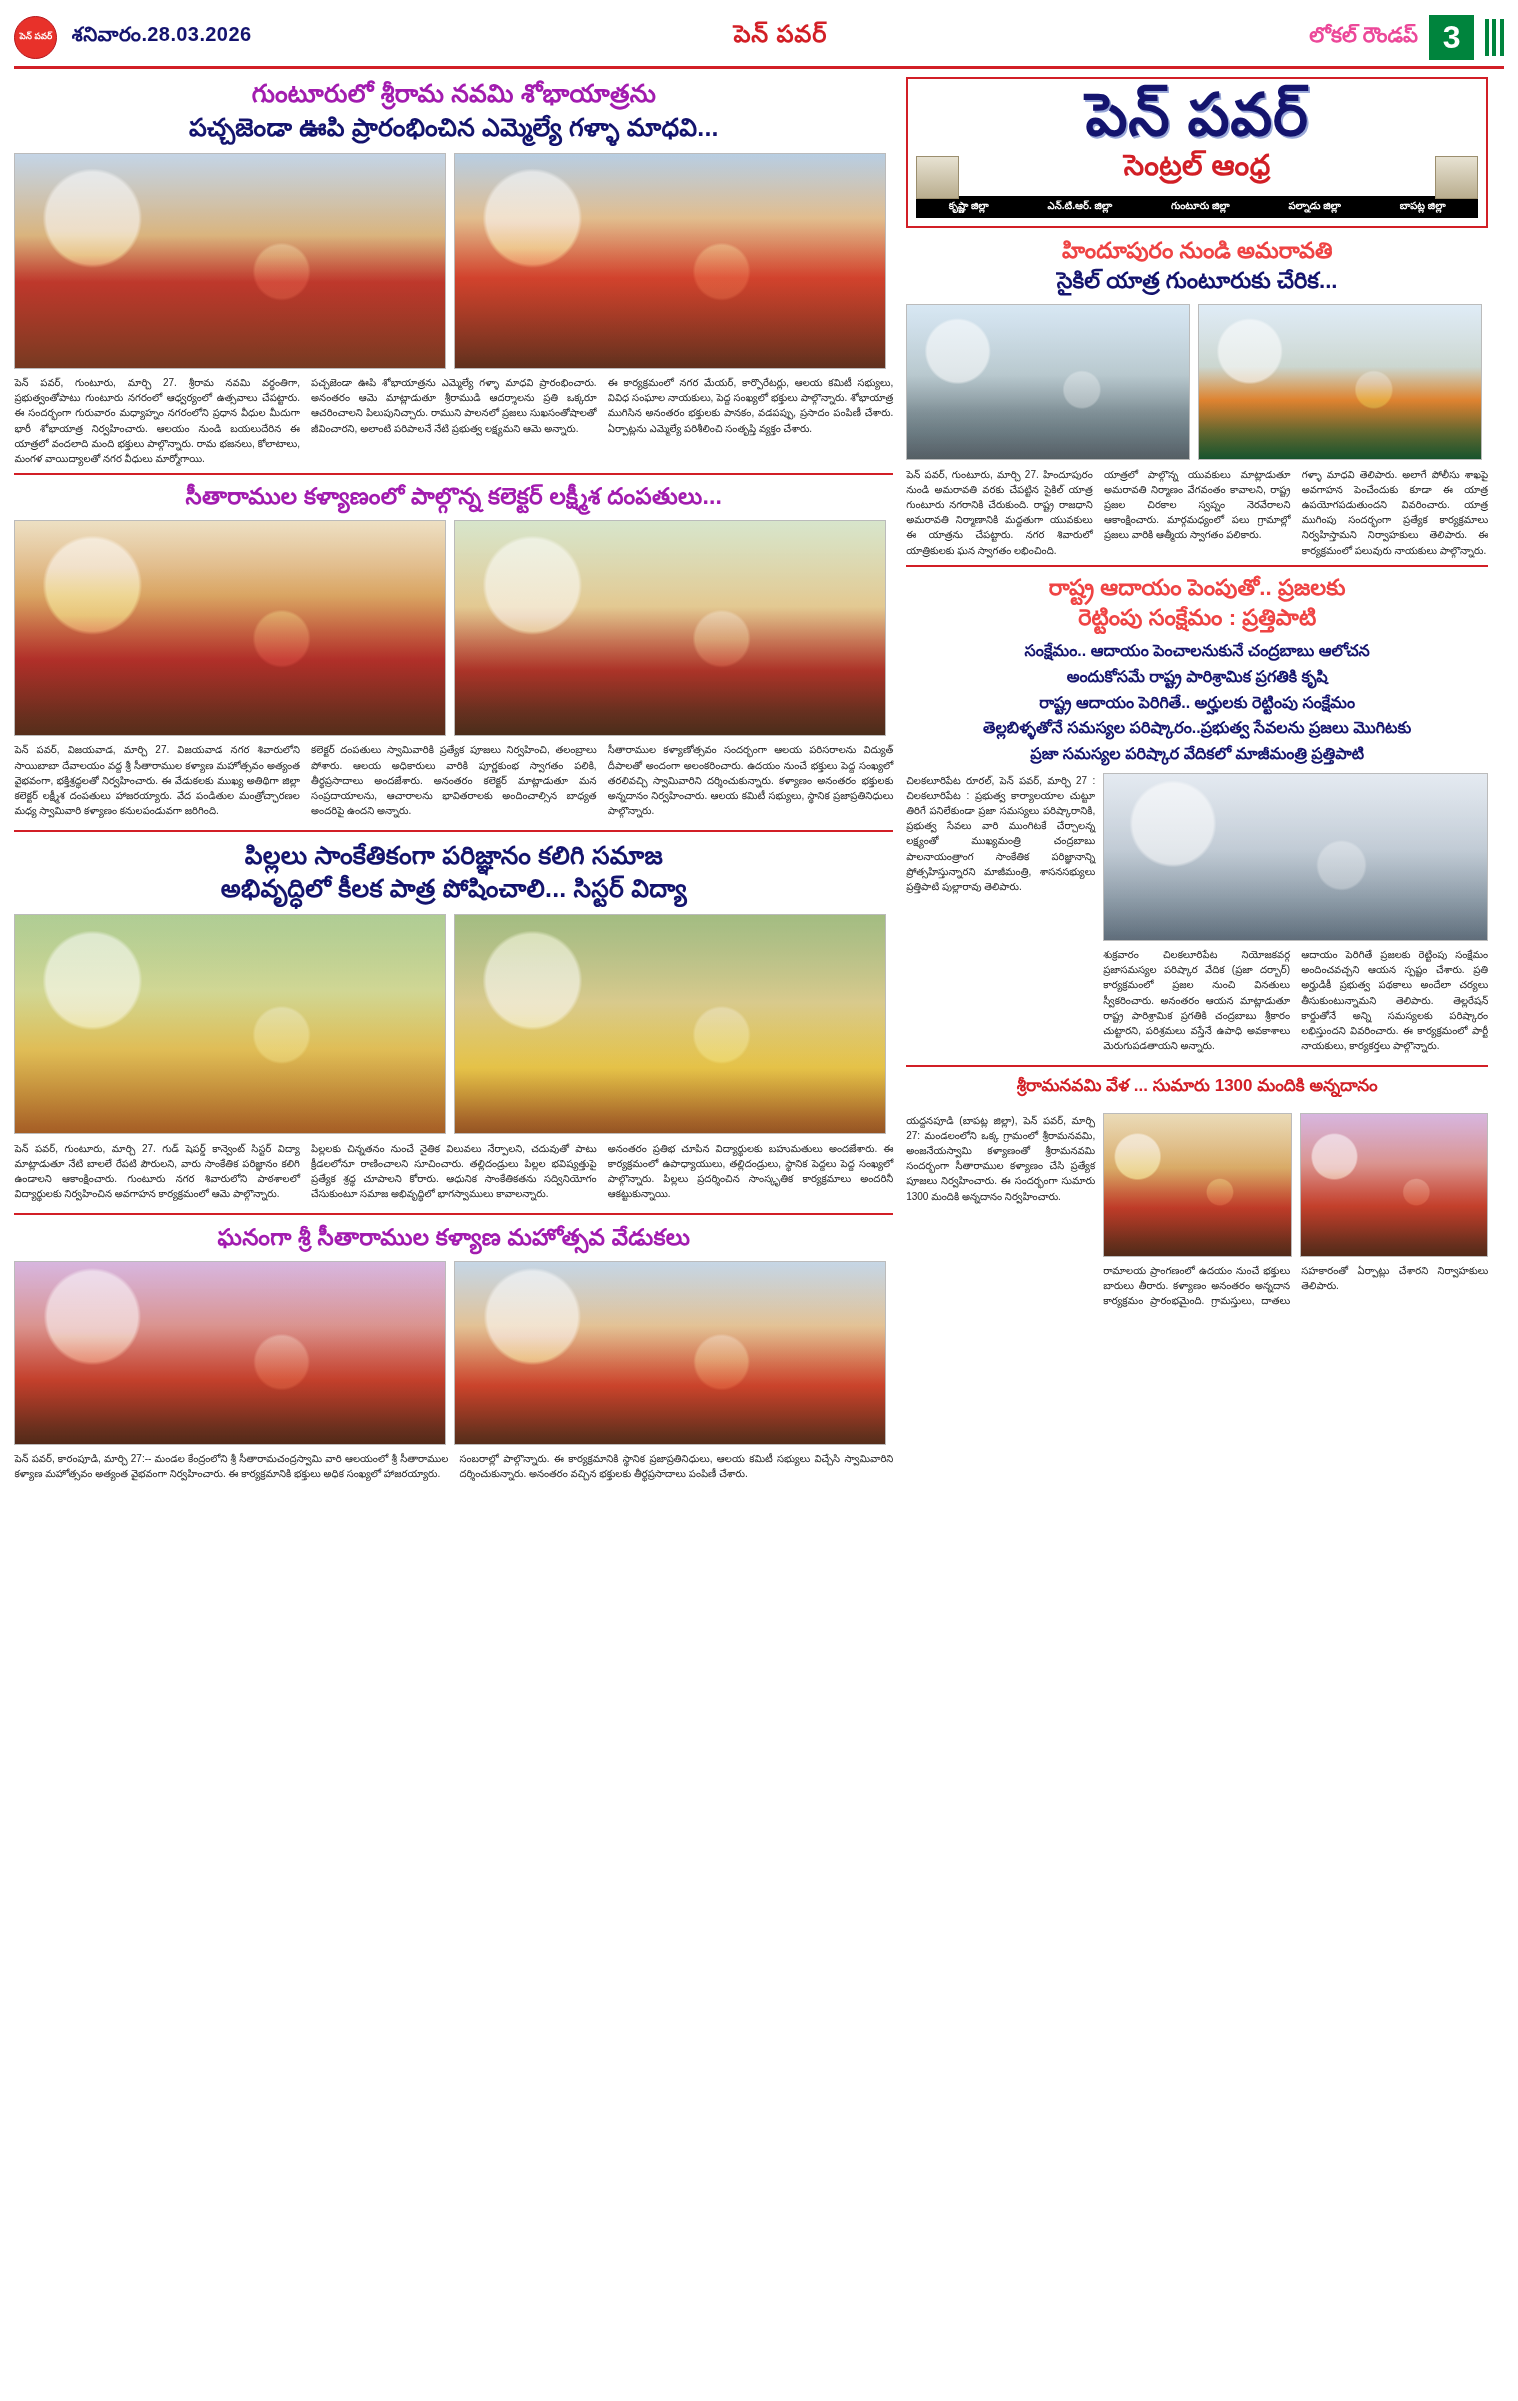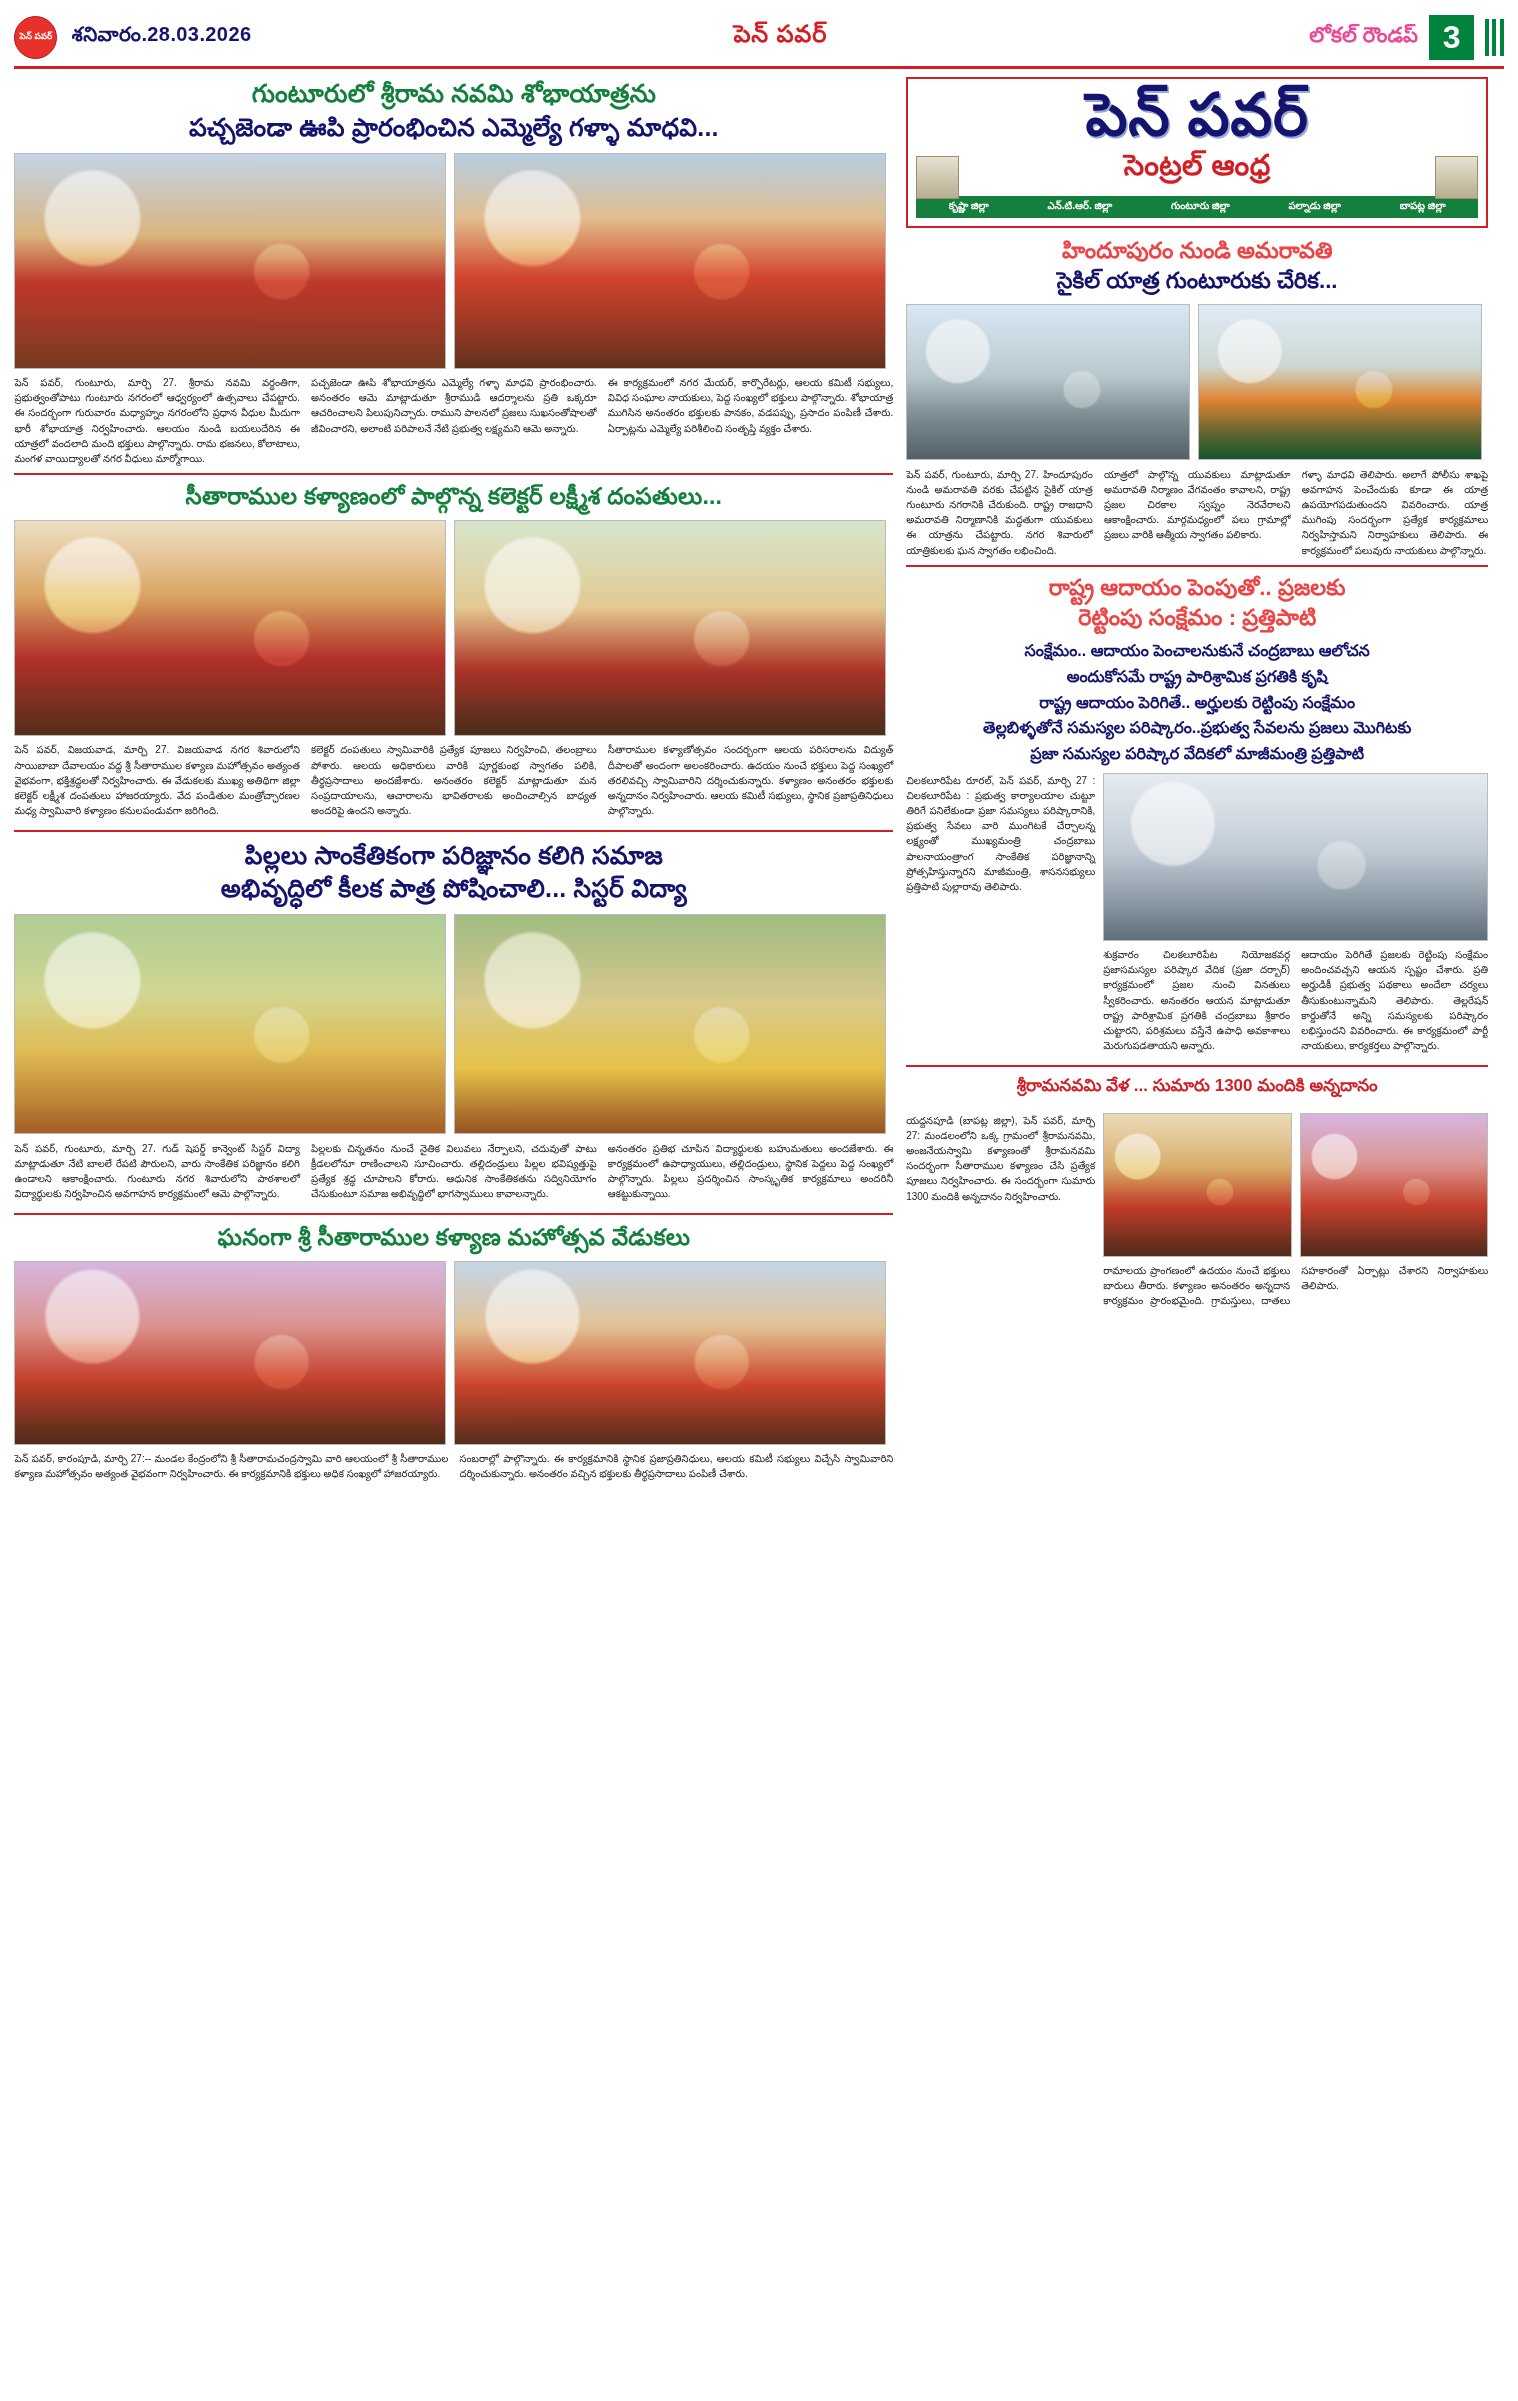--- a/index.html
+++ b/index.html
@@ -41,21 +41,21 @@
   .mh-bars { display:flex; gap:3.2px; }
   .mh-bars i { display:block; width:4px; height:37px; background:#00843d; }
 
   
   .content { display:flex; gap:12.8px; margin-top:8px; height:2302px; }
   .col-left { width:879px; }
   .col-right { width:582px; }
 
   
   .hl {
-    color:#15803d; font-weight:bold; text-align:center;
+    color:#a21caf; font-weight:bold; text-align:center;
     line-height:1.35; letter-spacing:0.2px;
   }
   .hl-1 { font-size:25px; }
   .hl-blue { color:#14146e; }
   .hl-2 { font-size:23px; }
   .rule-red { border:0; border-top:2.4px solid #d21f26; margin:6.4px 0 6.4px 0; }
 
   
   .photos { display:flex; gap:8px; margin:8px 0 6.4px 0; }
   .photo {
@@ -98,21 +98,21 @@
   }
   .np-title {
     font-size:59px; font-weight:bold; color:#14146e;
     letter-spacing:0.8px; line-height:1;
     text-shadow:1.6px 1.6px 0 #9aa8d8;
   }
   .np-sub {
     font-size:29px; font-weight:bold; color:#d21f26; margin-top:4.8px; letter-spacing:0.4px;
   }
   .np-strip {
-    margin-top:6.4px; background:#15803d; color:#fff;
+    margin-top:6.4px; background:#000000; color:#fff;
     font-size:10px; font-weight:bold; padding:4px 3.2px;
     display:flex; justify-content:space-around; align-items:center;
   }
   .np-wrap { position:relative; }
   .np-emb-l, .np-emb-r {
     position:absolute; bottom:27px; width:43px; height:43px;
     background:linear-gradient(180deg,#e7e2d2,#b9ad8e); border:0.8px solid #9b8e6e;
   }
   .np-emb-l { left:8px; }
   .np-emb-r { right:8px; }

